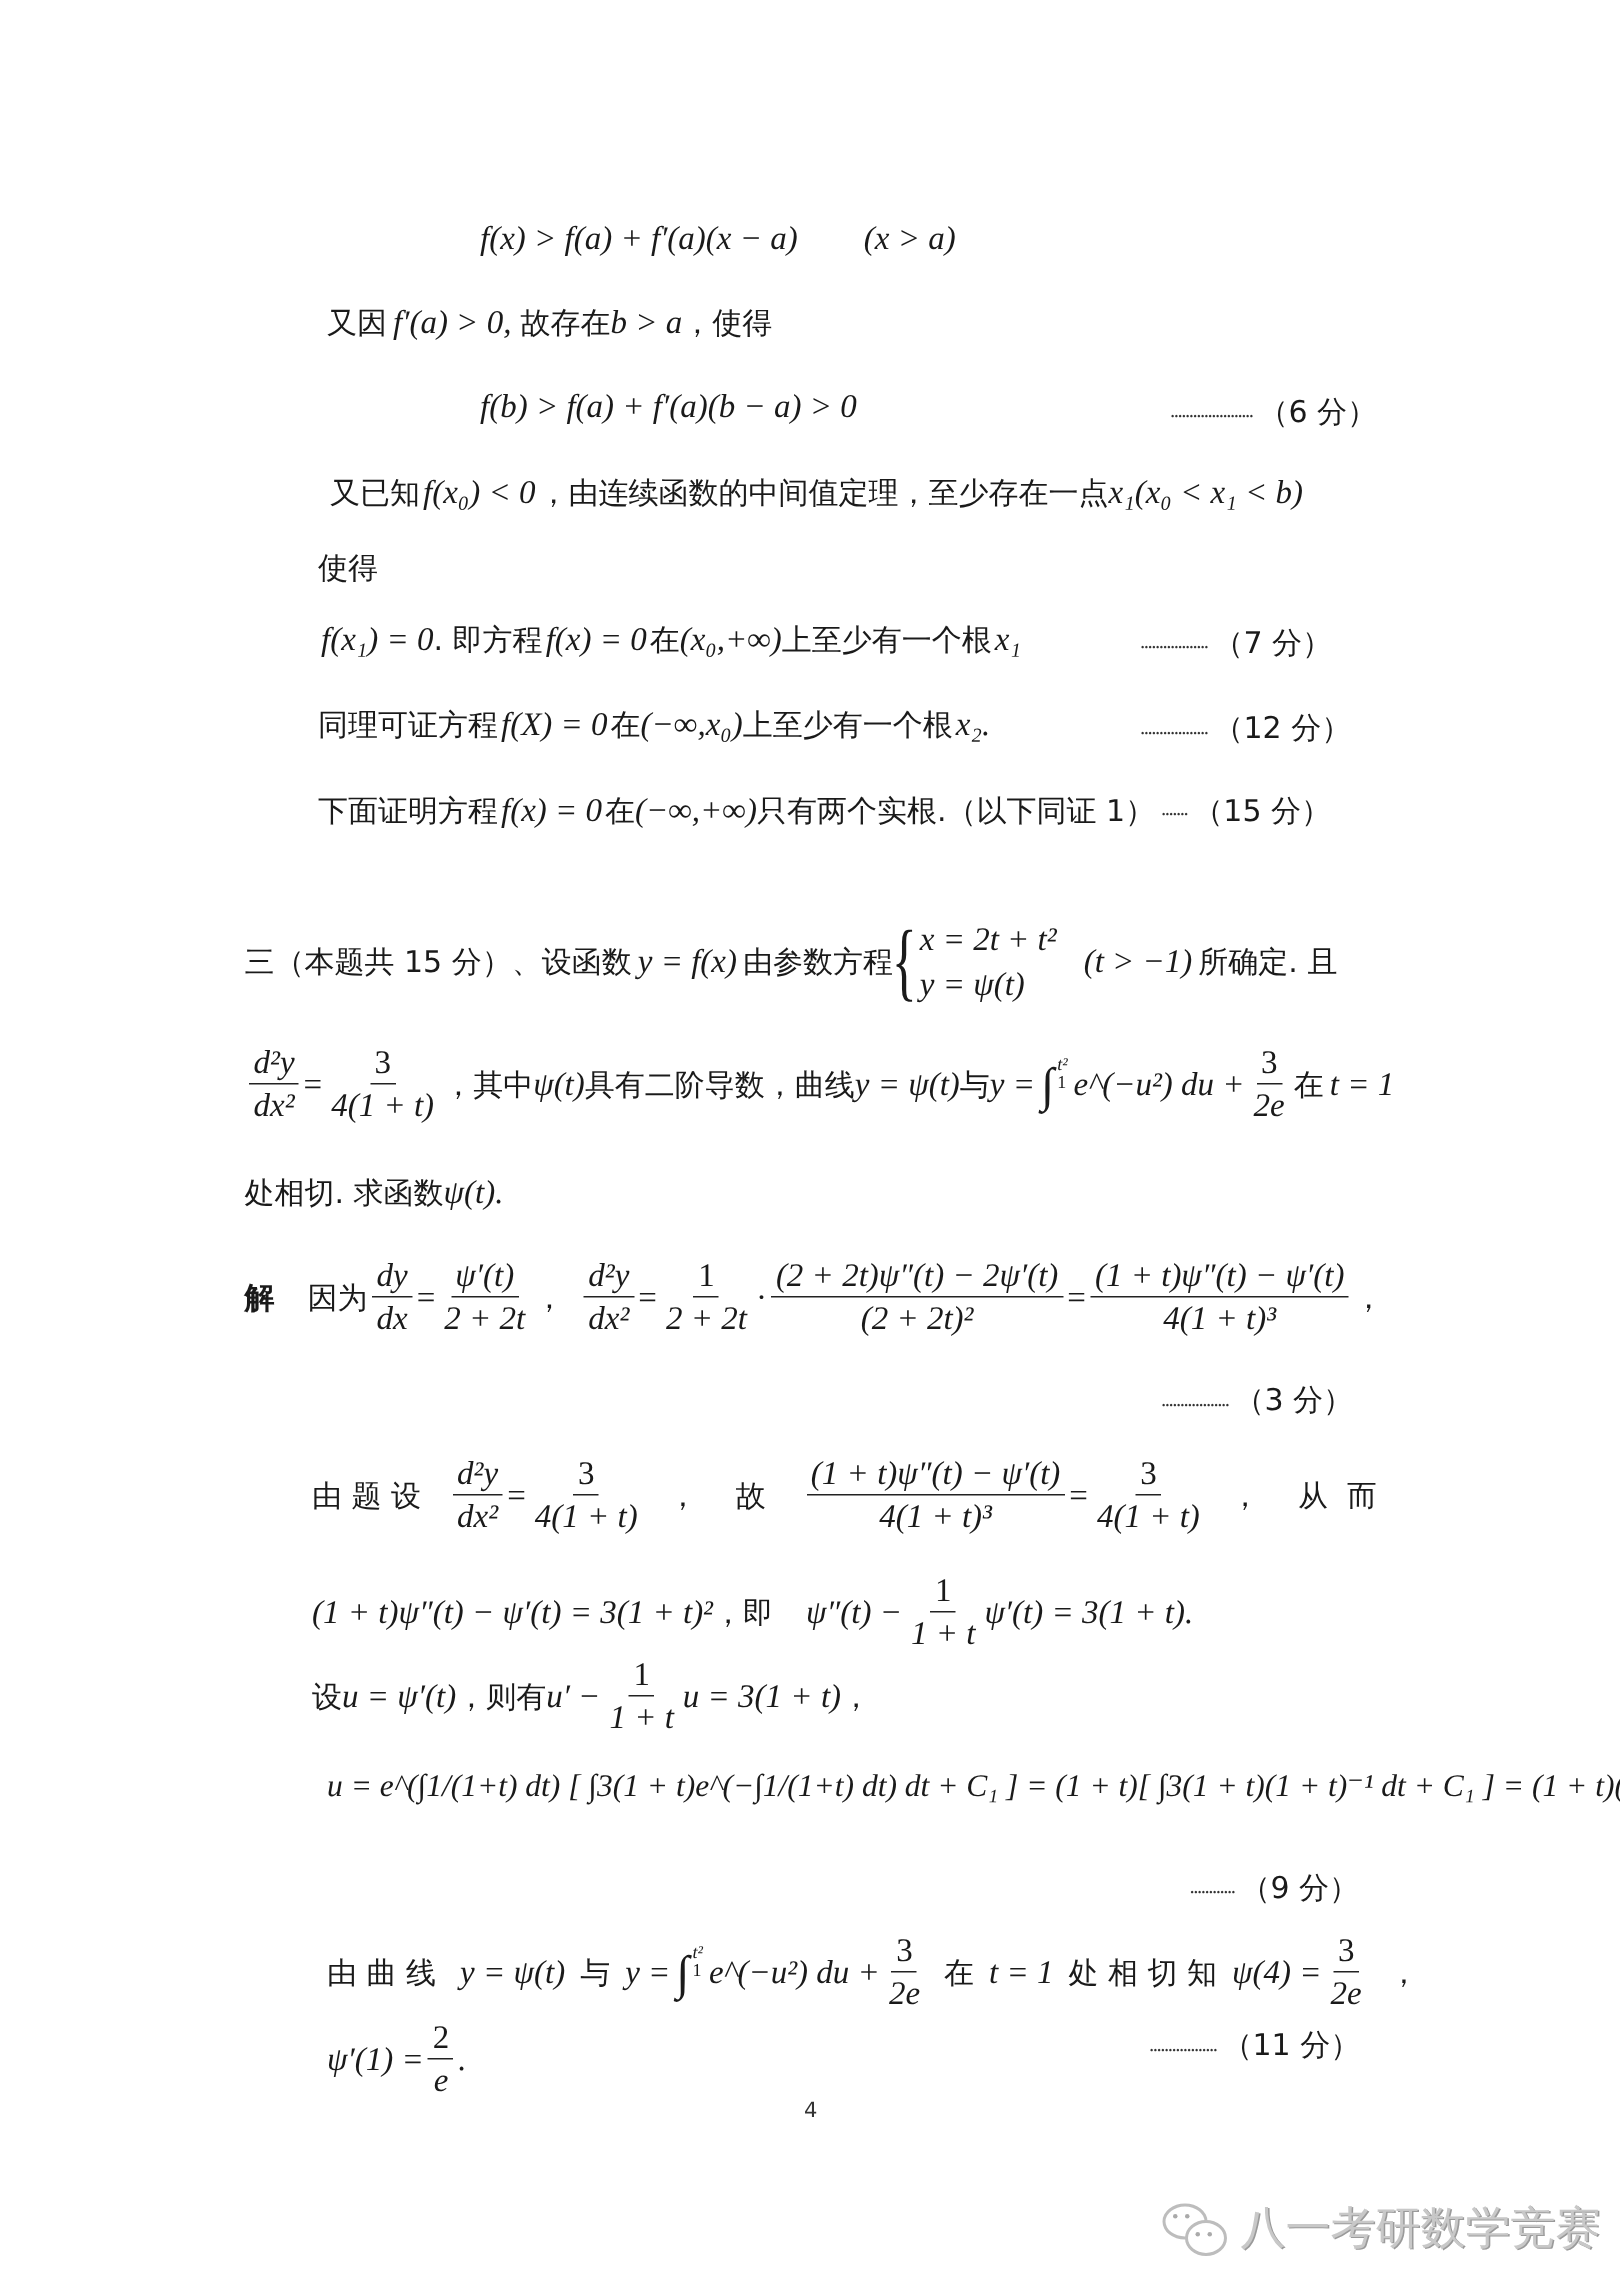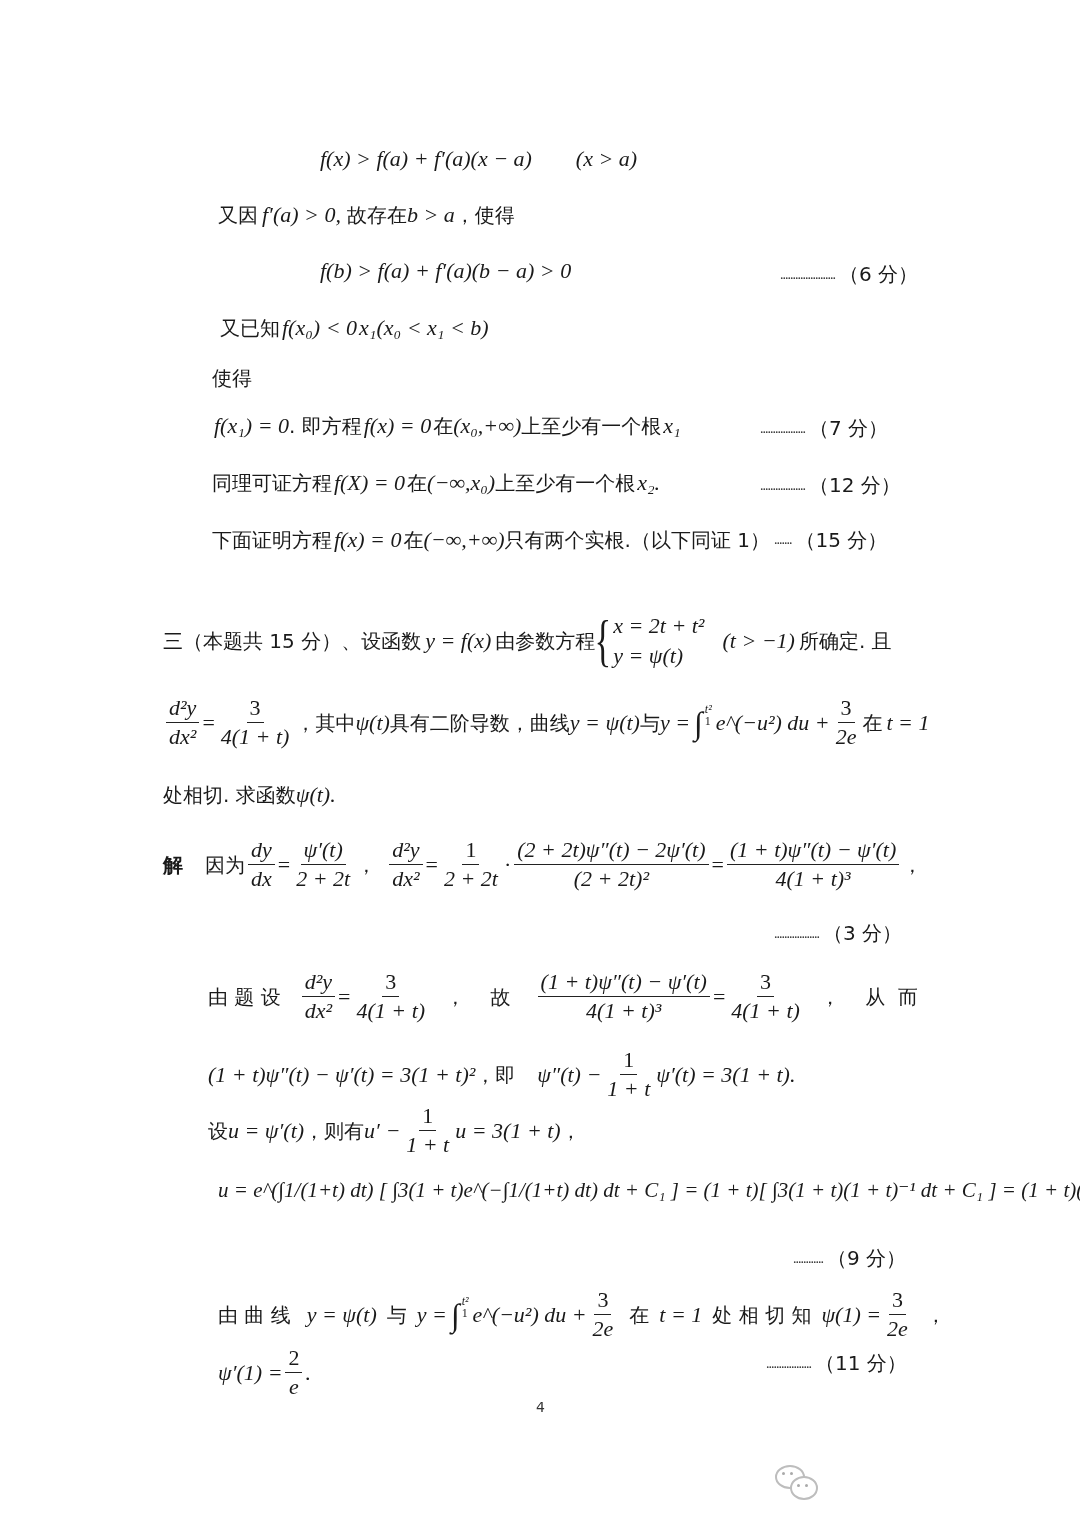--- a/index.html
+++ b/index.html
@@ -49,20 +49,21 @@
   <span class="m">f(b) &gt; f(a) + f′(a)(b − a) &gt; 0</span>
 </div>
 <div class="score" style="left:780px; top:261px;">
   <span class="dots">......................</span>
   <span class="cn">（6 分）</span>
 </div>
 
 <div class="line" style="left:220px; top:317px;">
   <span class="cn">又已知</span>
   <span class="m" style="margin:0 2px">f(x₀) &lt; 0</span>
+  <span class="cn">，由连续函数的中间值定理，至少存在一点</span>
   <span class="m">x₁(x₀ &lt; x₁ &lt; b)</span>
 </div>
 
 <div class="line" style="left:212px; top:368px;">
   <span class="cn">使得</span>
 </div>
 
 <div class="line" style="left:214px; top:415px;">
   <span class="m">f(x₁) = 0</span>
   <span class="cn">. 即方程</span>
@@ -256,21 +257,21 @@
       <span class="r">1</span>
     </span>
   <span class="m">e^(−u²) du +</span>
   <span class="frac m">
       <span class="num r">3</span>
       <span class="den">2e</span>
     </span>
   <span class="cn" style="margin:0 10px">在</span>
   <span class="m">t = 1</span>
   <span class="cn" style="margin:13px 10px">处 相 切 知</span>
-  <span class="m">ψ(1) =</span>
+  <span class="m">ψ(4) =</span>
   <span class="frac m">
       <span class="num r">3</span>
       <span class="den">2e</span>
     </span>
   <span class="cn" style="margin-left:12px">，</span>
 </div>
 
 <div class="line" style="left:218px; top:1346px;">
   <span class="m">ψ′(1) =</span>
   <span class="frac m">
@@ -288,13 +289,14 @@
 
 <div class="watermark">
   <span class="wechat">
     <span class="b1"></span>
       <span class="b2"></span>
     <span class="e" style="left:7px;top:7px"></span>
       <span class="e" style="left:15px;top:7px"></span>
     <span class="e" style="left:22px;top:19px"></span>
       <span class="e" style="left:30px;top:19px"></span>
   </span>
+  <span>八一考研数学竞赛</span>
 </div>
 
 </body></html>

